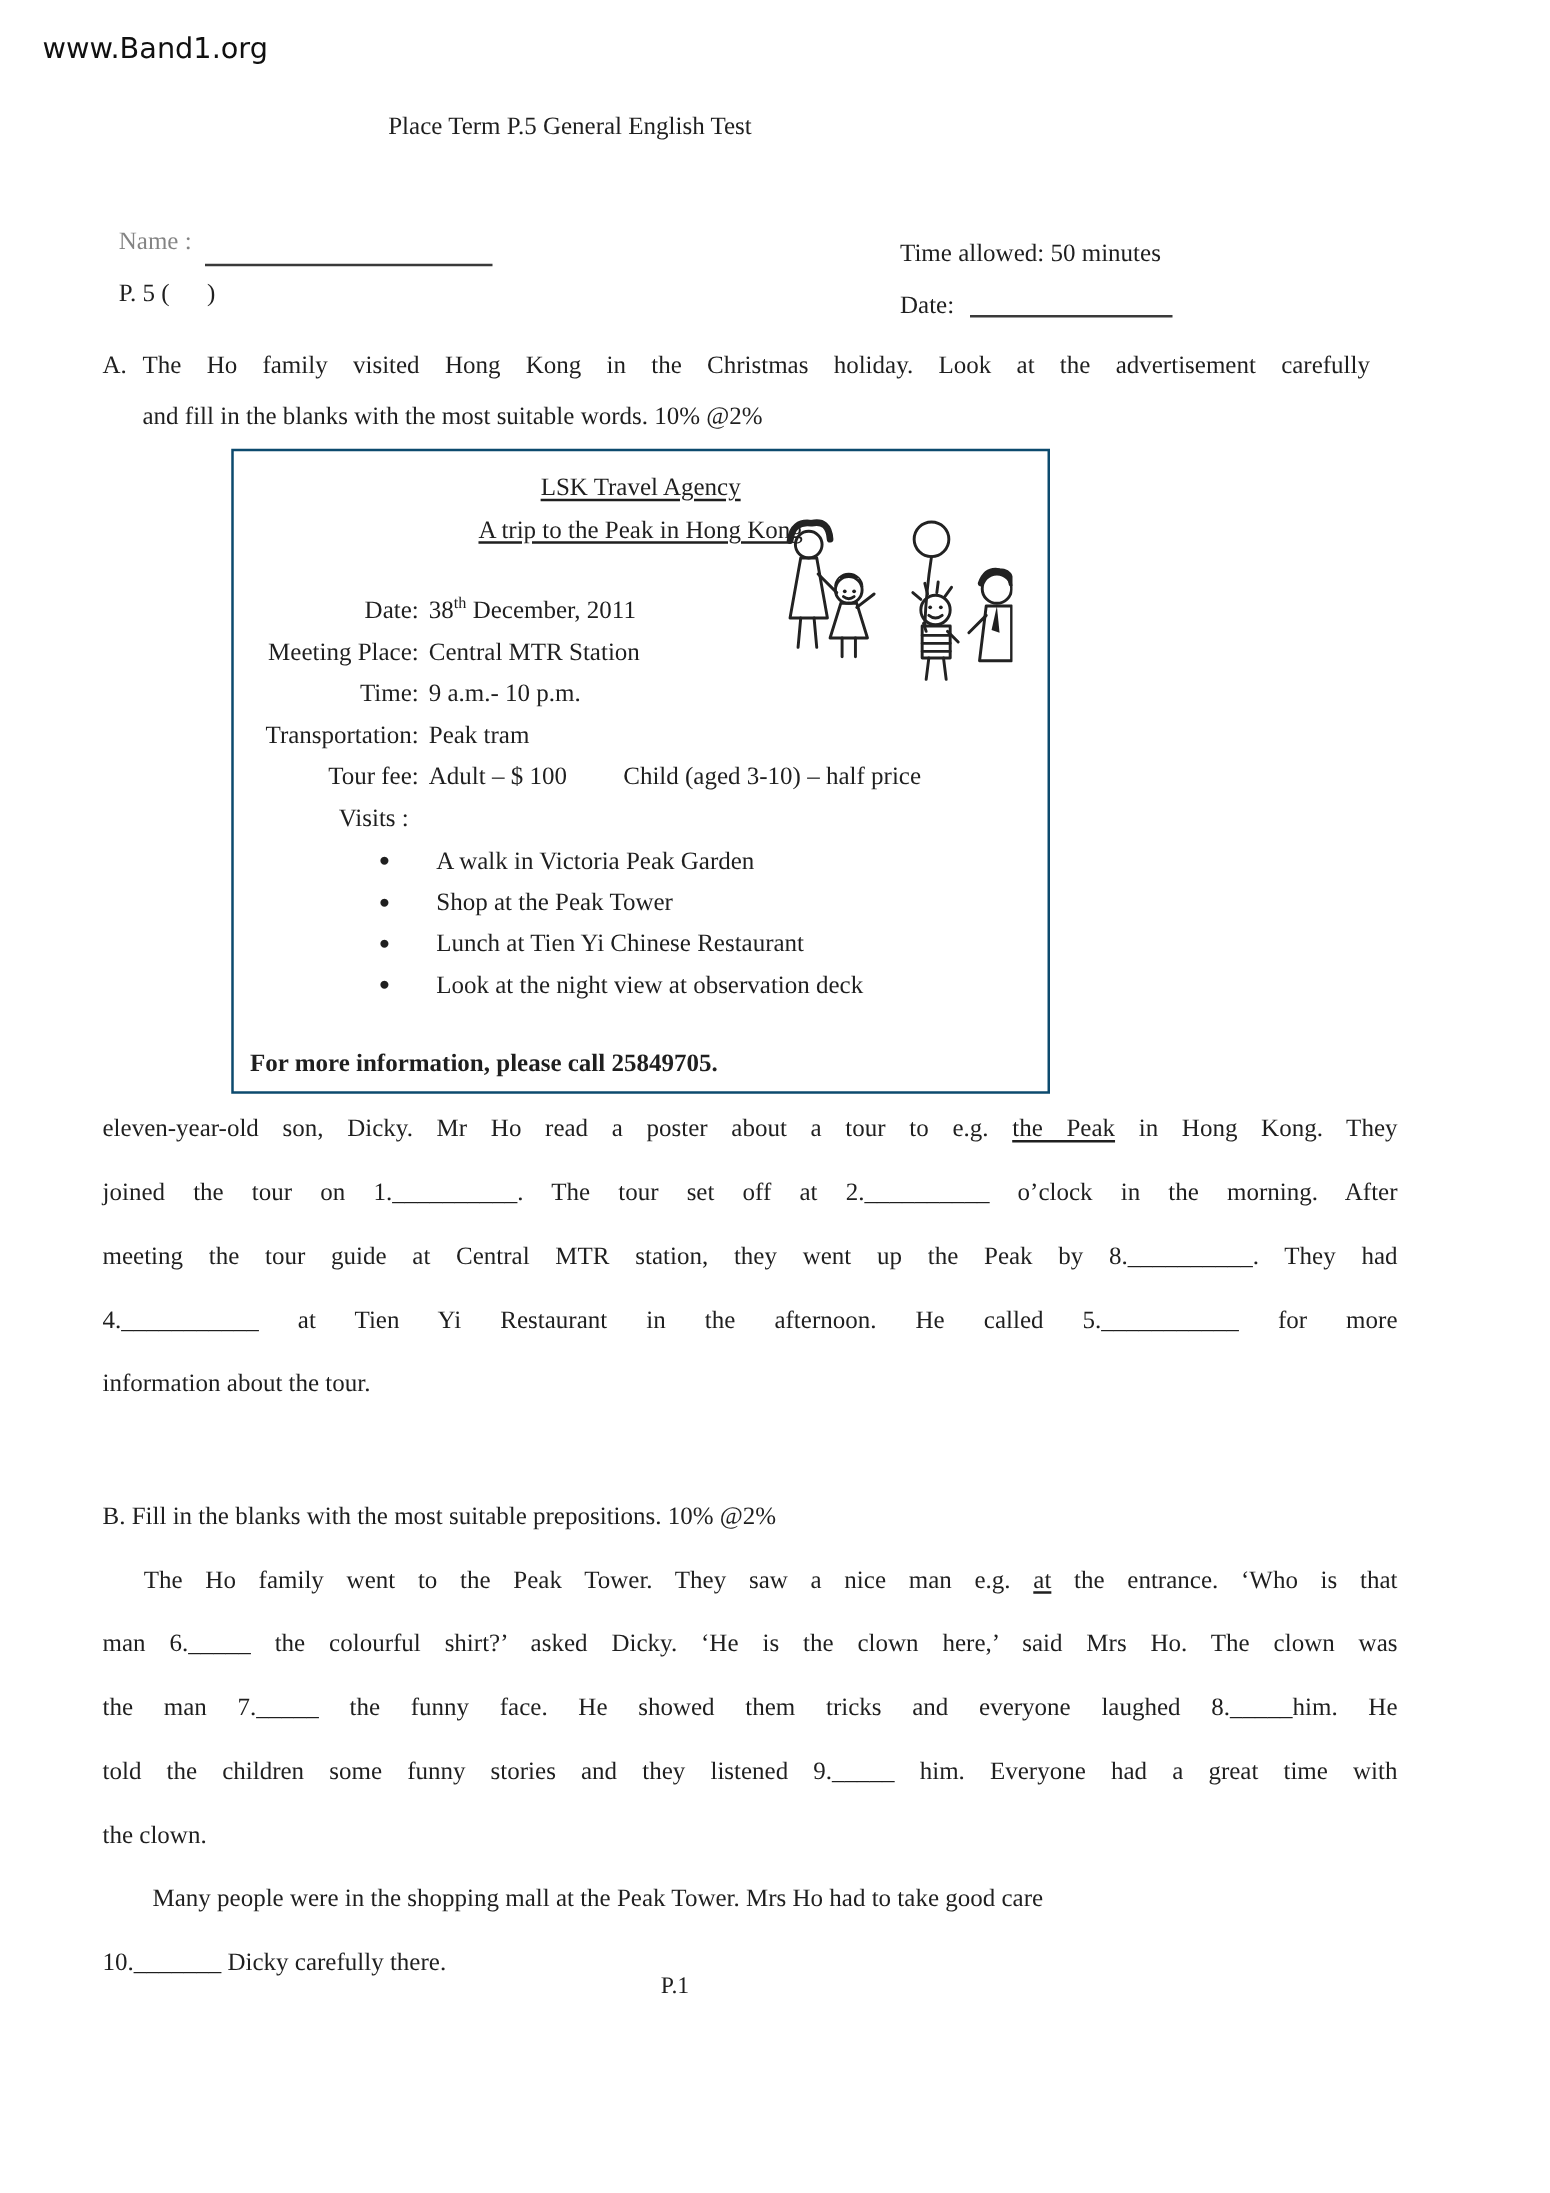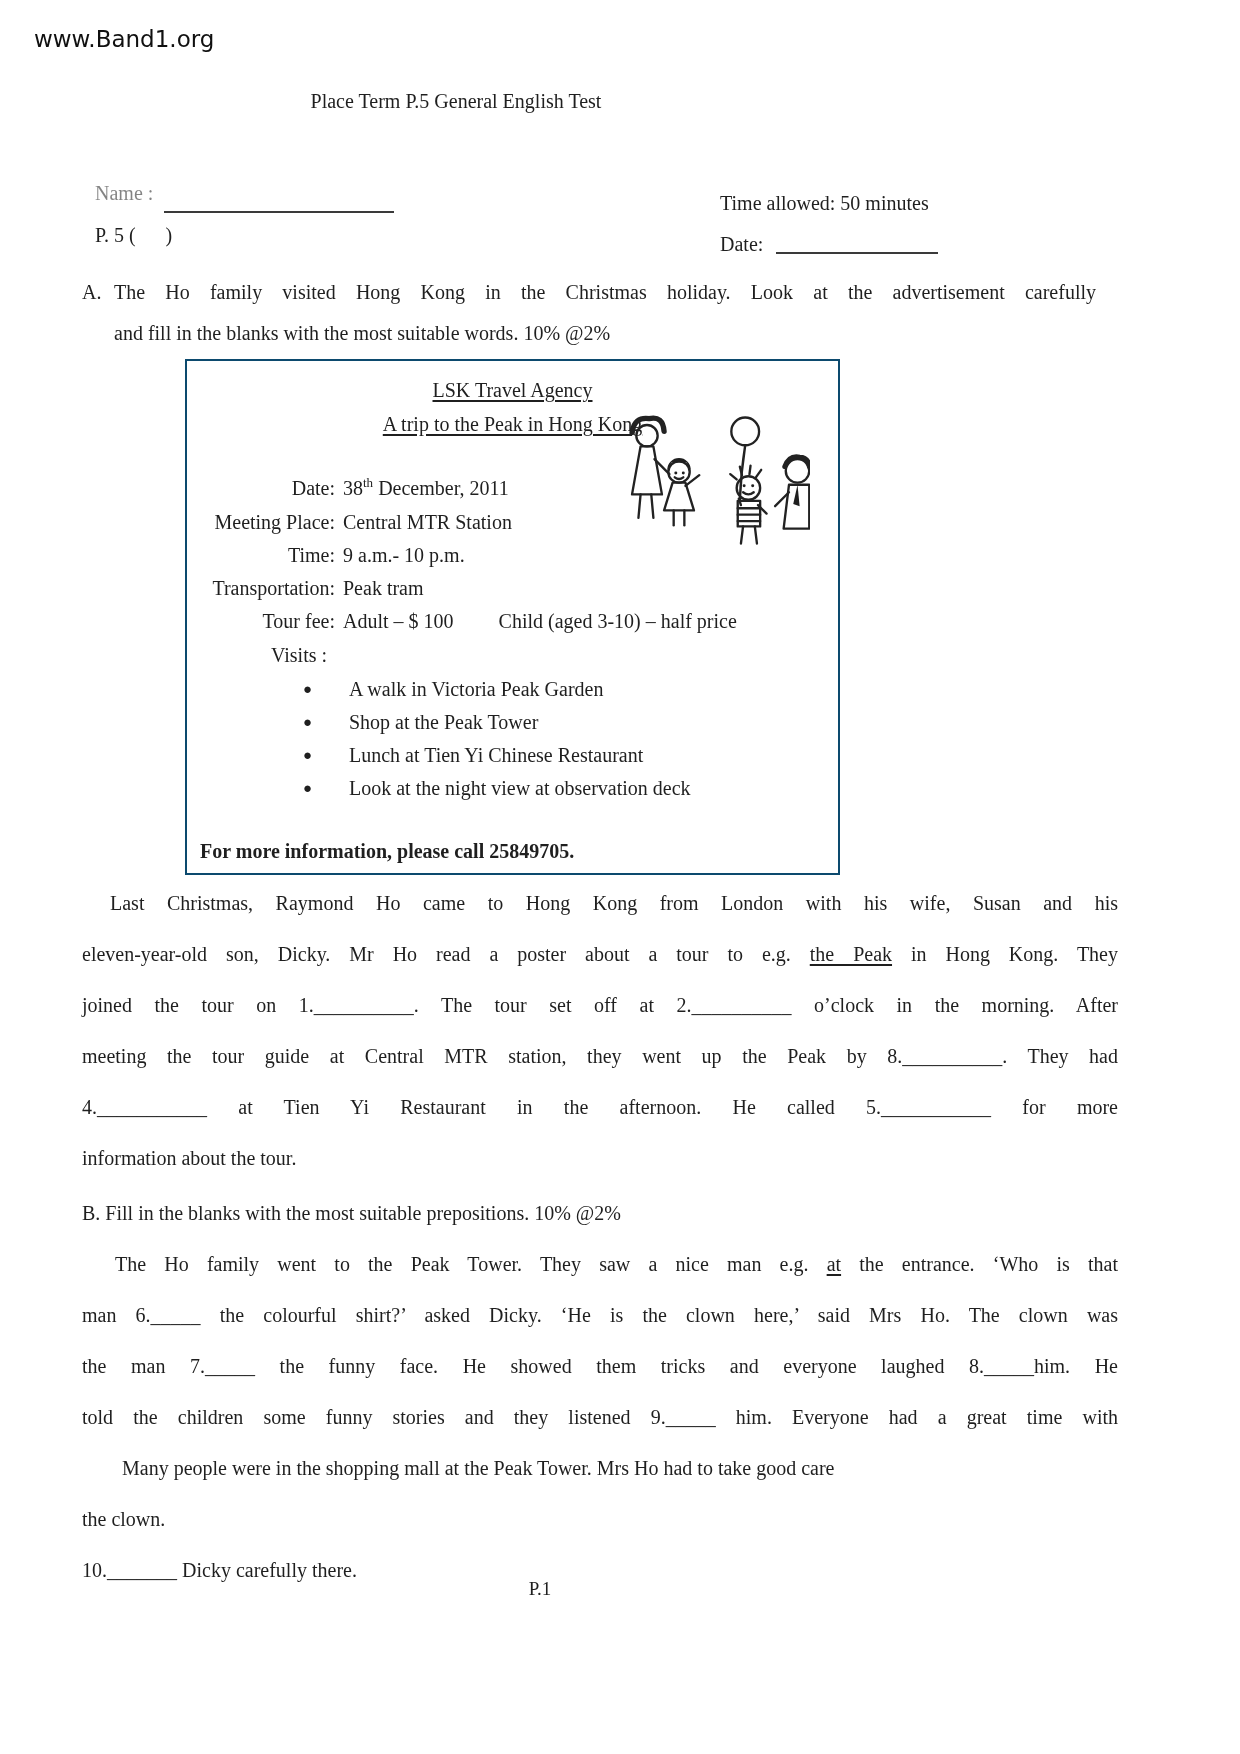--- a/index.html
+++ b/index.html
@@ -146,34 +146,33 @@
         <path class="ln" style="stroke-width:4.5" d="M177,54 Q181,43 191,45 Q199,45 200,54"></path>
         <circle class="ln" cx="189" cy="58" r="11"></circle>
         <path class="ln" d="M181,71 L176,112 L200,112 L200,71 Z"></path>
         <path class="fill" d="M189,71 L185,89 L191,91 Z"></path>
         <path class="ln" d="M181,78 L168,91"></path>
       </g>
     </svg>
   </div>
 
   <div class="abs" style="left:82px; top:878px; width:1036px;">
-    <div class="line jfull ind28">Last Christmas, Raymond Ho came to Hong Kong from London with his wife, Susan and his</div>
     <div class="line jfull"><span>eleven-year-old son, Dicky. Mr Ho read a poster about a tour to e.g. </span><span class="u">the Peak</span><span> in Hong Kong. They</span></div>
     <div class="line jfull">joined the tour on 1.__________. The tour set off at 2.__________ o’clock in the morning. After</div>
     <div class="line jfull">meeting the tour guide at Central MTR station, they went up the Peak by 8.__________. They had</div>
     <div class="line jfull">4.___________ at Tien Yi Restaurant in the afternoon. He called 5.___________ for more</div>
     <div class="line">information about the tour.</div>
   </div>
 
   <div class="abs" style="left:82px; top:1188px; width:1036px;">
     <div class="line">B. Fill in the blanks with the most suitable prepositions. 10% @2%</div>
     <div class="line jfull ind33"><span>The Ho family went to the Peak Tower. They saw a nice man e.g. </span><span class="u">at</span><span> the entrance. ‘Who is that</span></div>
     <div class="line jfull">man 6._____ the colourful shirt?’ asked Dicky. ‘He is the clown here,’ said Mrs Ho. The clown was</div>
     <div class="line jfull">the man 7._____ the funny face. He showed them tricks and everyone laughed 8._____him. He</div>
     <div class="line jfull">told the children some funny stories and they listened 9._____ him. Everyone had a great time with</div>
+    <div class="line">the clown.</div>
     <div class="line ind40">Many people were in the shopping mall at the Peak Tower. Mrs Ho had to take good care</div>
-    <div class="line">the clown.</div>
     <div class="line">10._______ Dicky carefully there.</div>
   </div>
 
   <div class="abs center" style="left:0; top:1578px; width:1080px; font-size:19px;">P.1</div>
 
 </div>
 
 </body></html>

